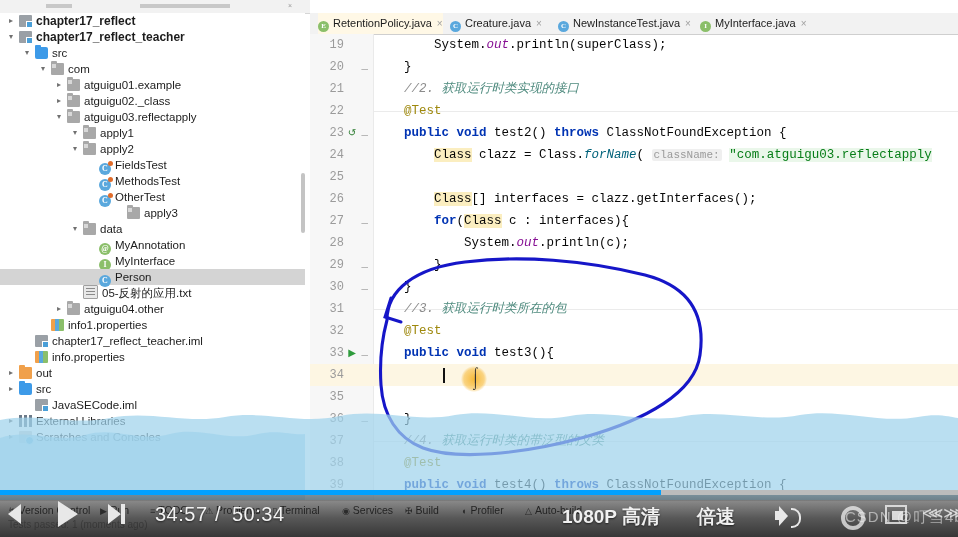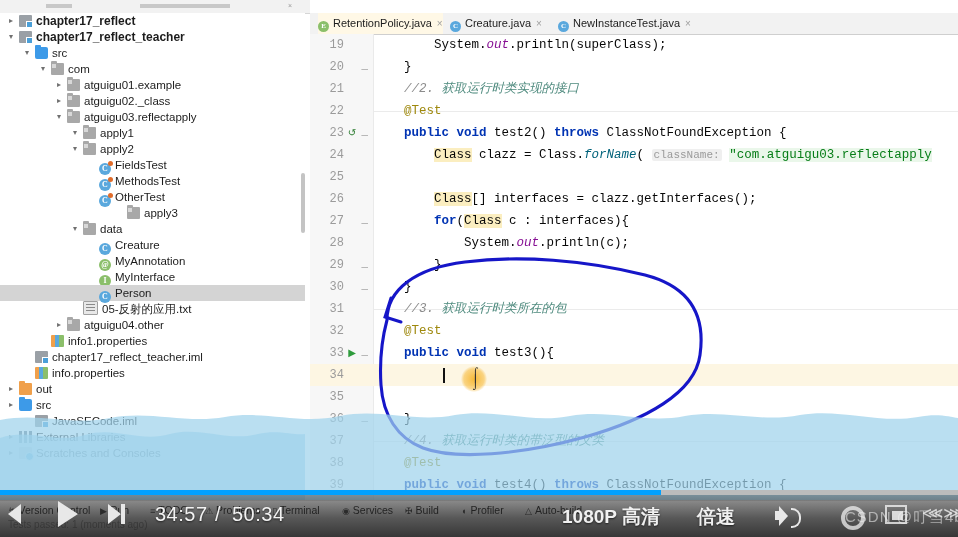--- a/index.html
+++ b/index.html
@@ -228,23 +228,20 @@
         <span class="tlabel" style="left: 99px;"><span class="ic ic-round ic-c-test">C</span><span>OtherTest</span></span>
       </div>
       <div class="tree-row">
         <span class="tlabel" style="left: 83px; padding-left: 44px;"><span class="ic ic-pkg"></span><span>apply3</span></span>
       </div>
       <div class="tree-row">
         <span class="arrow" style="left: 70px;">▾</span>
         <span class="tlabel" style="left: 83px;"><span class="ic ic-pkg"></span><span>data</span></span>
       </div>
       <div class="tree-row">
-        <span class="tlabel" style="left: 99px;"><span class="ic ic-round ic-c">C</span><span>Creature</span></span>
-      </div>
-      <div class="tree-row">
         <span class="tlabel" style="left: 99px;"><span class="ic ic-round ic-at">@</span><span>MyAnnotation</span></span>
       </div>
       <div class="tree-row">
         <span class="tlabel" style="left: 99px;"><span class="ic ic-round ic-i">I</span><span>MyInterface</span></span>
       </div>
       <div class="tree-row sel">
         <span class="tlabel" style="left: 99px;"><span class="ic ic-round ic-c">C</span><span>Person</span></span>
       </div>
       <div class="tree-row">
         <span class="tlabel" style="left: 83px;"><span class="ic ic-txt"></span><span>05-反射的应用.txt</span></span>
@@ -289,20 +286,23 @@
 
   <div class="tabbar">
     <div class="etab active" style="left:8px;">
       <span class="ti" style="background:#8bbf6a">E</span><span>RetentionPolicy.java</span><span class="tx">×</span>
     </div>
     <div class="etab" style="left:140px;">
       <span class="ti" style="background:#5aa8dd">C</span><span>Creature.java</span><span class="tx">×</span>
     </div>
     <div class="etab" style="left:248px;">
       <span class="ti" style="background:#5aa8dd">C</span><span>NewInstanceTest.java</span><span class="tx">×</span>
+    </div>
+    <div class="etab" style="left:390px;">
+      <span class="ti" style="background:#8bbf6a">I</span><span>MyInterface.java</span><span class="tx">×</span>
     </div>
   </div>
 
   <div class="code">
     <div class="gutter"></div>
     <div class="gutter-sep"></div>
 
     <div class="hl-row" style="top:330px;"></div>
 
     <div class="sep-line" style="top:77px;"></div>

